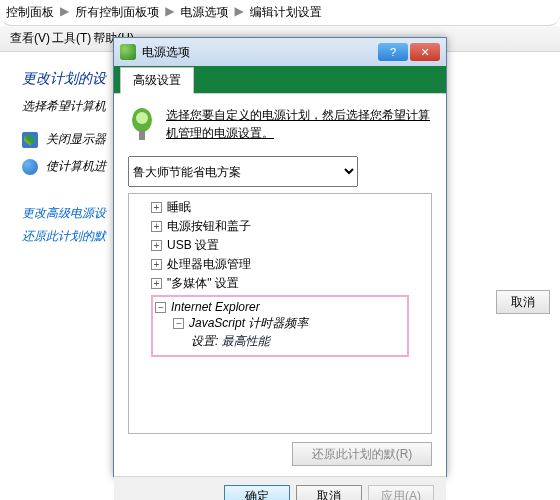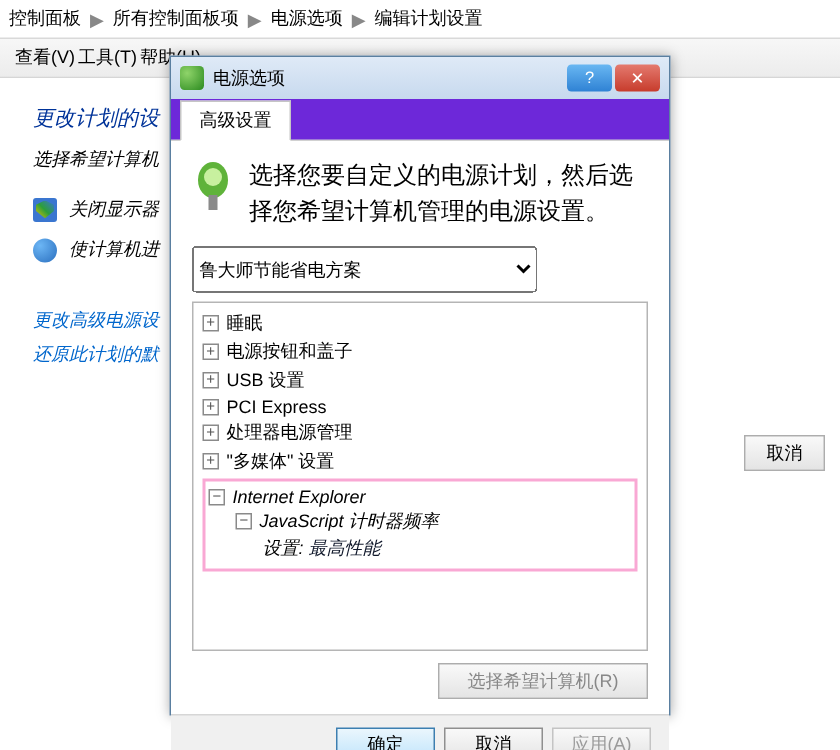--- a/index.html
+++ b/index.html
@@ -1,18 +1,18 @@
 <!DOCTYPE html>
 <html><head>
 <meta charset="utf-8">
 <style>
   * { box-sizing: border-box; font-family: "Microsoft YaHei", "Segoe UI", Tahoma, sans-serif; }
   body { margin: 0; width: 560px; height: 500px; background: #fff; overflow: hidden; font-size: 12px; color: #000; }
   .bg-window { width: 560px; height: 500px; position: relative; background: #fff; }
-  .breadcrumb { padding: 4px 6px; border-bottom: 1px solid #d9d9d9; font-size: 12px; display: flex; align-items: center; color: #000; }
+  .breadcrumb { padding: 4px 6px; border-bottom: 1px solid #d9d9d9; font-size: 12px; display: flex; align-items: flex-start; color: #000; border-radius: 11px; }
   .breadcrumb .sep { margin: 0 6px; color: #888; }
   .menubar { padding: 4px 10px; font-size: 12px; display: flex; gap: 2px; background: linear-gradient(#f7f7f7,#ececec); border-bottom: 1px solid #d6d6d6; }
   .content-area { padding: 18px 22px; font-style: italic; }
   .content-area h2 { color: #003399; font-size: 14px; font-weight: normal; margin: 0 0 10px 0; }
   .content-area p { font-size: 12px; margin: 0 0 16px 0; }
   .option-row { display: flex; align-items: center; margin: 10px 0; }
   .shield-icon { width: 16px; height: 16px; margin-right: 8px; display: inline-block; background: #3a76d0; border-radius: 2px; position: relative; }
   .shield-icon::after { content: ""; position: absolute; inset: 2px; background: #fff; clip-path: polygon(50% 0, 100% 25%, 100% 60%, 50% 100%, 0 60%, 0 25%); background: linear-gradient(45deg,#e8c400,#2c9f3a,#3a76d0); }
   .globe-icon { width: 16px; height: 16px; margin-right: 8px; display: inline-block; border-radius: 50%; background: radial-gradient(circle at 30% 30%,#6cb6f5,#2a6fbf); }
   .link { color: #0066cc; cursor: pointer; }
@@ -20,29 +20,29 @@
   .side-links div { color: #0066cc; margin: 6px 0; cursor: pointer; }
   .right-cancel { position: absolute; right: 10px; top: 290px; width: 54px; height: 24px; background: linear-gradient(#f9f9f9,#e4e4e4); border: 1px solid #adadad; font-size: 12px; }
   
   .dialog { position: absolute; left: 113px; top: 37px; width: 334px; height: 440px; border: 1px solid #5a7fa0; background: #fff; box-shadow: 0 0 8px rgba(0,0,0,.35); }
   .dlg-title { height: 28px; background: linear-gradient(#dfeaf7,#c7d9ee); display: flex; align-items: center; padding: 0 6px; font-size: 12px; }
   .dlg-title .icon { width: 16px; height: 16px; margin-right: 6px; background: radial-gradient(circle at 30% 30%, #8fd46a, #2b8a1f); border-radius: 3px; }
   .dlg-title .spacer { flex: 1; }
   .win-btn { width: 30px; height: 18px; display: inline-flex; align-items: center; justify-content: center; color: #fff; font-size: 11px; border-radius: 3px; margin-left: 2px; cursor: pointer; }
   .win-help { background: linear-gradient(#69b7f2,#2f82d4); }
   .win-close { background: linear-gradient(#e47a6f,#c73c2c); }
-  .tabstrip { height: 28px; background: #6d28d9; border-bottom: 1px solid #d1d1d1; display: flex; align-items: flex-end; padding-left: 6px; }
+  .tabstrip { height: 28px; background: #15803d; border-bottom: 1px solid #d1d1d1; display: flex; align-items: flex-end; padding-left: 6px; }
   .tab { background: #fff; border: 1px solid #c5c5c5; border-bottom: 1px solid #fff; padding: 4px 12px; font-size: 12px; position: relative; top: 1px; }
   .dlg-body { padding: 12px 14px 10px 14px; background: #fff; height: calc(100% - 28px - 28px); display: flex; flex-direction: column; }
   .intro { display: flex; gap: 10px; margin-bottom: 10px; }
   .bulb-icon { width: 28px; height: 40px; flex: 0 0 28px; }
   .bulb-svg { width: 28px; height: 40px; }
-  .intro-text { font-size: 16px; line-height: 1.5; }
+  .intro-text { font-size: 12px; line-height: 1.5; text-decoration: underline; }
   .plan-select { width: 230px; height: 31px; font-size: 12px; margin-bottom: 6px; }
-  .tree-wrap { flex: 1; border: 1px solid #b5b5b5; overflow: auto; background: #fff; padding: 4px 6px; }
+  .tree-wrap { flex: 1; border: 1px solid #b5b5b5; overflow: auto; background: #fff; padding: 4px 22px; }
   .tree { list-style: none; margin: 0; padding: 0; font-size: 12px; }
   .tree li { padding: 1px 0 1px 0; white-space: nowrap; }
   .tree .toggle { display: inline-block; width: 11px; height: 11px; border: 1px solid #8a8a8a; text-align: center; line-height: 9px; font-size: 10px; margin-right: 5px; color: #555; background: #fff; vertical-align: middle; cursor: pointer; }
   .tree ul { list-style: none; margin: 0; padding-left: 18px; }
   .highlight-box { border: 2px solid #f9a8d4; padding: 2px 2px; margin-top: 2px; font-style: italic; }
   .val-link { color: #0f172a; cursor: pointer; }
   .restore-row { text-align: right; margin-top: 8px; }
   .restore-btn { width: 140px; height: 24px; font-size: 12px; background: linear-gradient(#f9f9f9,#e4e4e4); border: 1px solid #adadad; color: #888; }
   .dlg-buttons { padding: 8px 12px; background: #f0f0f0; border-top: 1px solid #d6d6d6; display: flex; justify-content: flex-end; gap: 6px; }
   .dlg-buttons button { width: 66px; height: 23px; font-size: 12px; border: 1px solid #8f8f8f; background: linear-gradient(#f9f9f9,#e4e4e4); }
@@ -108,21 +108,20 @@
         <div class="intro-text">选择您要自定义的电源计划，然后选择您希望计算机管理的电源设置。</div>
       </div>
       <select class="plan-select">
         <option>鲁大师节能省电方案</option>
       </select>
       <div class="tree-wrap">
         <ul class="tree">
           <li><span class="toggle">+</span><span>睡眠</span></li>
           <li><span class="toggle">+</span><span>电源按钮和盖子</span></li>
           <li><span class="toggle">+</span><span>USB 设置</span></li>
-          <li><span class="toggle">+</span><span>PCI Express</span></li>
           <li><span class="toggle">+</span><span>处理器电源管理</span></li>
           <li><span class="toggle">+</span><span>"多媒体" 设置</span></li>
         </ul>
         <div class="highlight-box">
           <ul class="tree">
             <li><span class="toggle">−</span><span>Internet Explorer</span>
               <ul>
                 <li><span class="toggle">−</span><span>JavaScript 计时器频率</span>
                   <ul>
                     <li>
@@ -130,21 +129,21 @@
                       <span class="val-link">最高性能</span>
                     </li>
                   </ul>
                 </li>
               </ul>
             </li>
           </ul>
         </div>
       </div>
       <div class="restore-row">
-        <button class="restore-btn" disabled="">选择希望计算机(R)</button>
+        <button class="restore-btn" disabled="">还原此计划的默(R)</button>
       </div>
     </div>
     <div class="dlg-buttons">
       <button class="primary">确定</button>
       <button>取消</button>
       <button class="disabled" disabled="">应用(A)</button>
     </div>
   </div>
 </div>
 

